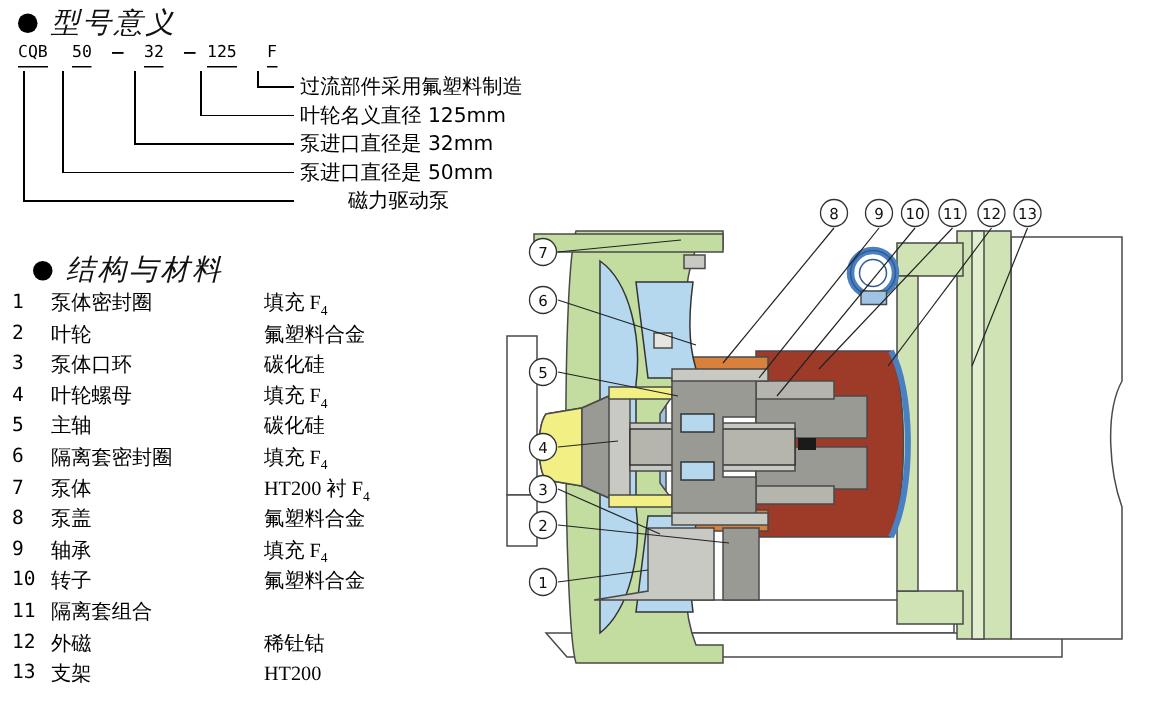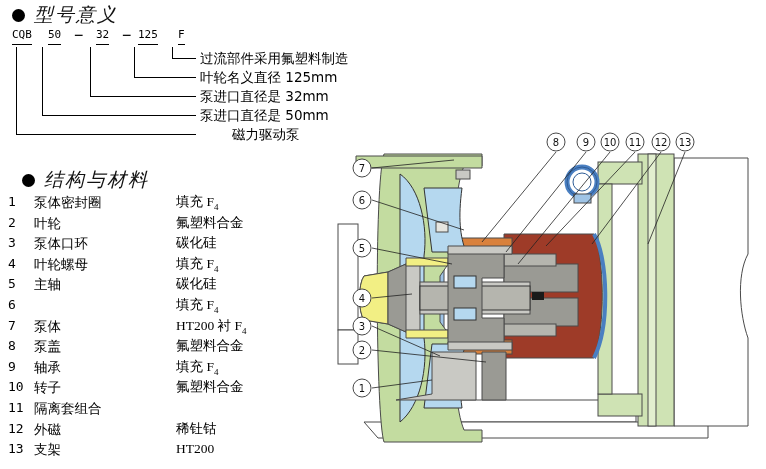--- a/index.html
+++ b/index.html
@@ -197,20 +197,21 @@
       <span class="sname cn">叶轮螺母</span>
       <span class="smat cn"><span>填充 F</span><sub>4</sub></span>
     </div>
     <div class="srow">
       <span class="snum">5</span>
       <span class="sname cn">主轴</span>
       <span class="smat cn"><span>碳化硅</span></span>
     </div>
     <div class="srow">
       <span class="snum">6</span>
+      <span class="sname cn">隔离套密封圈</span>
       <span class="smat cn"><span>填充 F</span><sub>4</sub></span>
     </div>
     <div class="srow">
       <span class="snum">7</span>
       <span class="sname cn">泵体</span>
       <span class="smat cn"><span>HT200 衬 F</span><sub>4</sub></span>
     </div>
     <div class="srow">
       <span class="snum">8</span>
       <span class="sname cn">泵盖</span>

